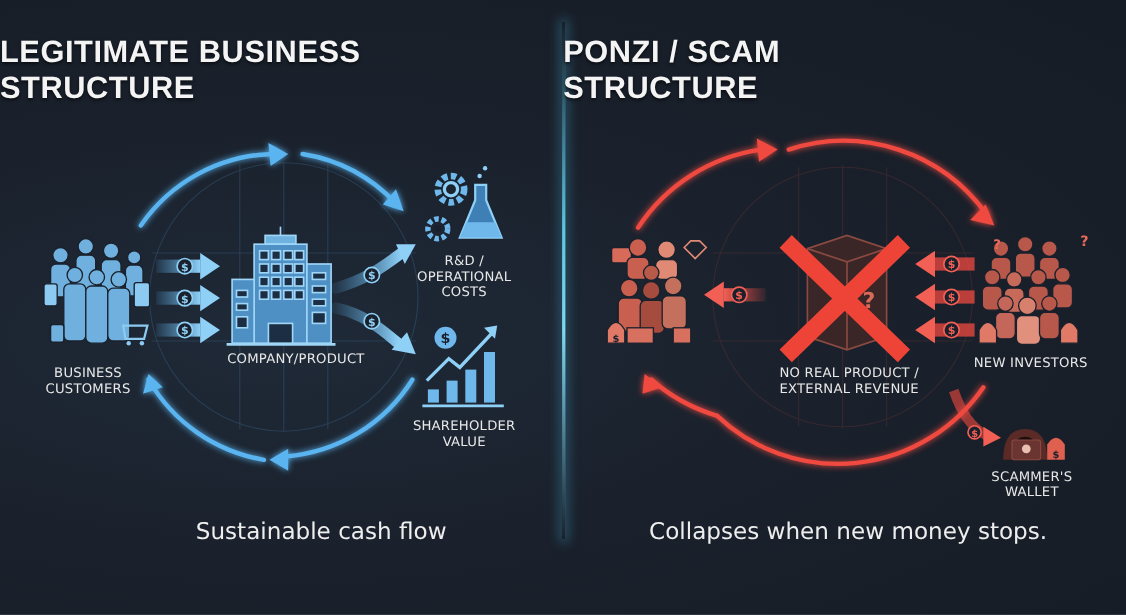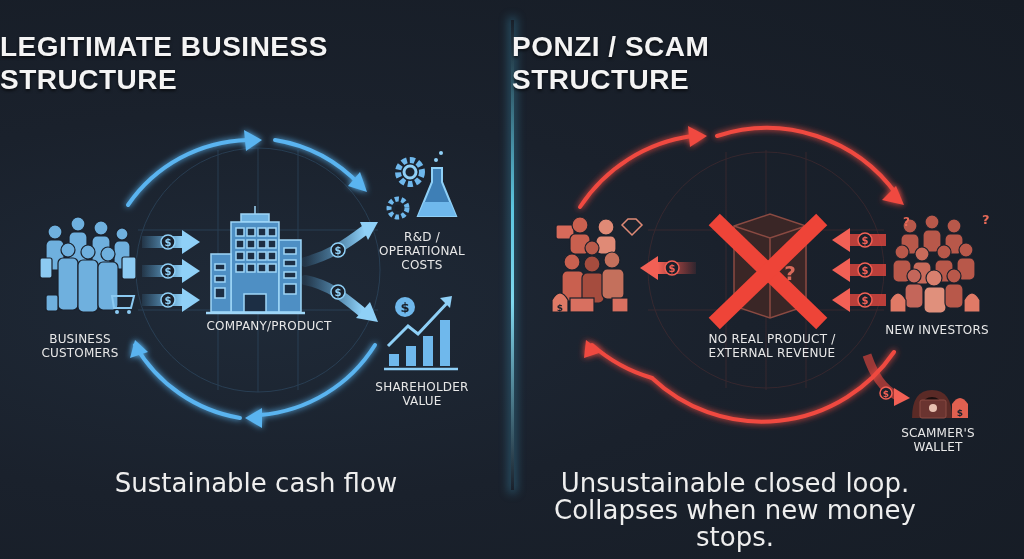--- a/index.html
+++ b/index.html
@@ -15,22 +15,23 @@
   .panel.right { left:512px; width:446px; }
   .title {
     position:absolute; top:30px; left:0; width:100%;
     text-align:left; font-weight:700; font-size:28px; line-height:33px;
     letter-spacing:0.5px; color:#f4f4f4;
     text-shadow: 0 2px 3px rgba(0,0,0,0.6);
   }
   .title span { display:block; }
   .caption {
     position:absolute; top:470px; left:0; width:100%;
-    text-align:center; font-size:26px; line-height:27px; color:#eeeeee;
+    text-align:center; font-size:21px; line-height:27px; color:#eeeeee;
     font-family: "DejaVu Sans", sans-serif;
+    padding-left: 36px;
   }
   .caption span { display:block; }
   .label {
     position:absolute; font-weight:400; font-size:12px; line-height:14px;
     text-align:center; color:#e8e8e8; letter-spacing:0.2px;
     font-family: "DejaVu Sans", sans-serif;
   }
   .label span { display:block; }
   .divider {
     position:absolute; left:511px; top:20px; width:3px; height:470px;
@@ -368,16 +369,15 @@
     <span>NO REAL PRODUCT /</span>
     <span>EXTERNAL REVENUE</span>
   </div>
   <div class="label" style="left:370px; top:323px; width:110px;">NEW INVESTORS</div>
   <div class="label" style="left:386px; top:426px; width:80px;">
     <span>SCAMMER'S</span>
     <span>WALLET</span>
   </div>
 
   <div class="caption">
-    <span>Unsustainable closed loop.</span>
     <span>Collapses when new money stops.</span>
   </div>
 </div>
 
 </body></html>

